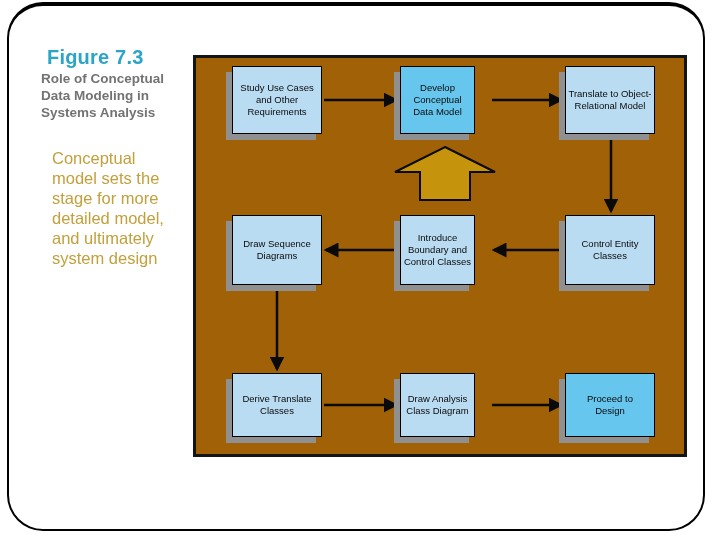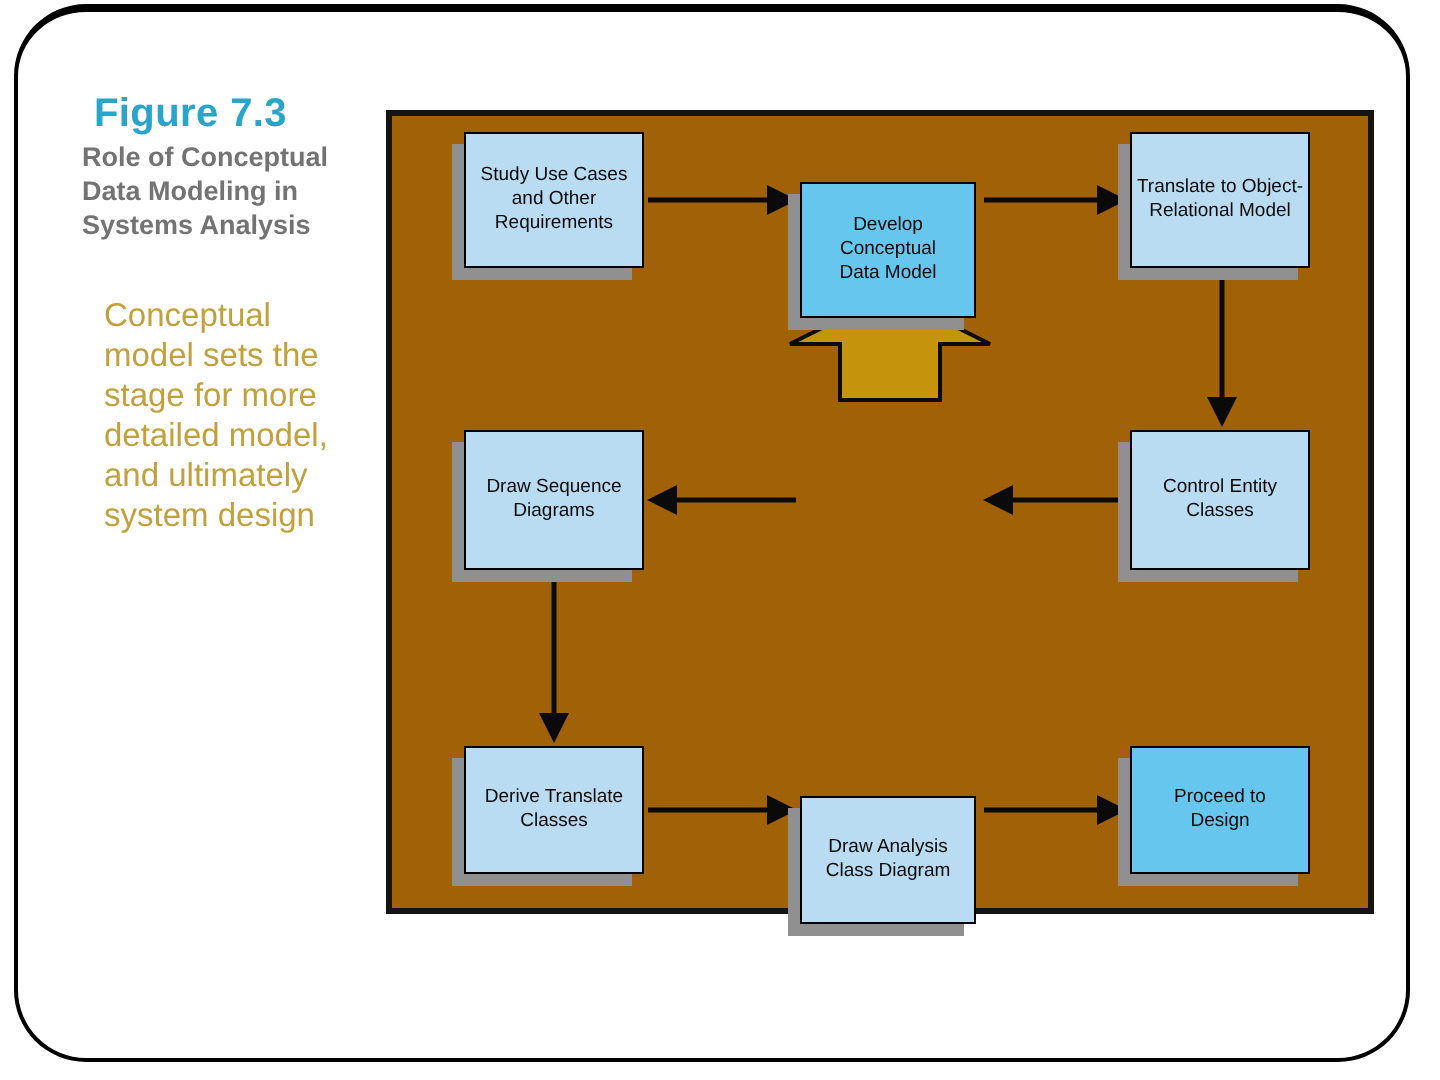--- a/index.html
+++ b/index.html
@@ -34,21 +34,21 @@
     position:absolute;box-sizing:border-box;
     border:1px solid #000;
     box-shadow:-6px 6px 0 0 #909090;
     display:flex;align-items:center;justify-content:center;
     text-align:center;font-size:9.5px;line-height:1.28;color:#0a0a0a;
     white-space:pre-line;padding:2px;
   }
   .node.light{background:#badcf2;}
   .node.bright{background:#66c6ee;}
   .c1{left:36px;width:90px;}
-  .c2{left:204px;width:88px;margin-top:25px;}
+  .c2{left:204px;width:75px;}
   .c3{left:369px;width:90px;}
   .r1{top:8px;height:68px;}
   .r2{top:157px;height:70px;}
   .r3{top:315px;height:64px;}
   .conn{stroke:#0a0a0a;stroke-width:2.5;}
   .block-arrow{fill:#c6940c;stroke:#0a0a0a;stroke-width:2;}
 </style>
 </head>
 <body>
 
@@ -88,20 +88,23 @@
 and Other
 Requirements</div>
   <div class="node bright r1 c2">Develop
 Conceptual
 Data Model</div>
   <div class="node light r2 c1">Draw Sequence
 Diagrams</div>
 
   <div class="node light r1 c3">Translate to Object-
 Relational Model</div>
+  <div class="node light r2 c2">Introduce
+Boundary and
+Control Classes</div>
   <div class="node light r2 c3">Control Entity
 Classes</div>
 
   <div class="node light r3 c1">Derive Translate
 Classes</div>
   <div class="node bright r3 c3">Proceed to
 Design</div>
   <div class="node light r3 c2">Draw Analysis
 Class Diagram</div>
 

